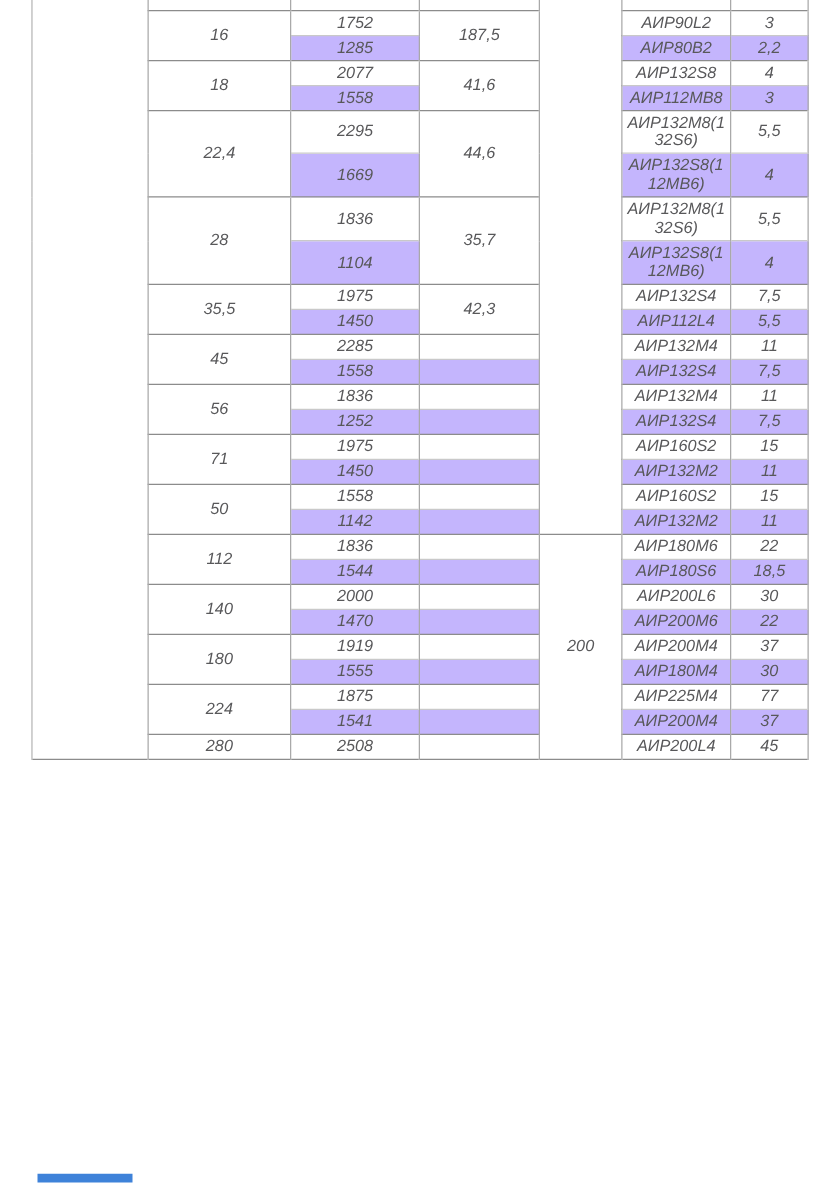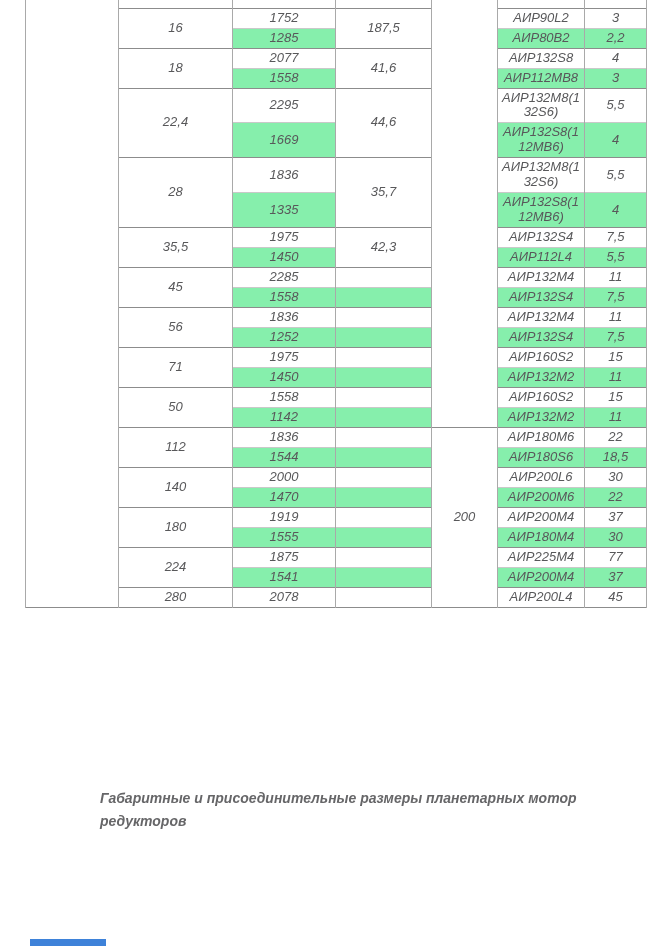--- a/index.html
+++ b/index.html
@@ -13,21 +13,21 @@
   .table-clip { position:absolute; left:25px; top:0; width:623px; height:672px; overflow:hidden; }
   table { border-collapse:collapse; table-layout:fixed; width:621px; margin-top:-12px;
           border:1px solid #8c8c8c; border-top:none; }
   td { border-left:1px solid #a9a9a9; border-right:1px solid #a9a9a9;
        border-top:1px solid #c9c9c9; border-bottom:none;
        height:20px; padding:0 3px; text-align:center; vertical-align:middle;
        font-size:13px; color:#58585a; background:#ffffff; line-height:1.15; }
   tr.gs td { border-top:1px solid #8c8c8c; }
   tr.sliver td { border-top:none; }
   tr.tall td { height:24px; }
-  td.stripe { background:#86efac; }
+  td.stripe { background:#c4b5fd; }
   td.motor { word-break:break-all; padding:2px 2px; }
 
   
   .caption { position:absolute; left:95px; top:787px; width:525px;
              font-size:14px; line-height:23px; font-weight:bold; color:#666668; }
   .caption .l1 { padding-left:5px; }
 
   
   .footer-bar { position:absolute; left:30px; top:939px; width:76px; height:7px;
                 background:#3e82d9; }
@@ -95,21 +95,21 @@
             <td class="stripe">4</td>
           </tr>
           <tr class="gs tall">
             <td rowspan="2">28</td>
             <td>1836</td>
             <td rowspan="2">35,7</td>
             <td class="motor">АИР132М8(132S6)</td>
             <td>5,5</td>
           </tr>
           <tr class="r2 tall">
-            <td class="stripe">1335</td>
+            <td class="stripe">1104</td>
             <td class="stripe motor">АИР132S8(112МВ6)</td>
             <td class="stripe">4</td>
           </tr>
           <tr class="gs">
             <td rowspan="2">35,5</td>
             <td>1975</td>
             <td rowspan="2">42,3</td>
             <td class="motor">АИР132S4</td>
             <td>7,5</td>
           </tr>
@@ -218,28 +218,27 @@
             <td>77</td>
           </tr>
           <tr class="r2">
             <td class="stripe">1541</td>
             <td class="stripe"></td>
             <td class="stripe motor">АИР200М4</td>
             <td class="stripe">37</td>
           </tr>
           <tr class="gs">
             <td rowspan="1">280</td>
-            <td>2078</td>
+            <td>2508</td>
             <td></td>
             <td class="motor">АИР200L4</td>
             <td>45</td>
           </tr>
         </tbody>
     </table>
   </div>
 
   <div class="caption">
-    <div class="l1">Габаритные и присоединительные размеры планетарных мотор редукторов</div>
   </div>
 
   <div class="footer-bar"></div>
 
 </div>
 
 </body></html>

